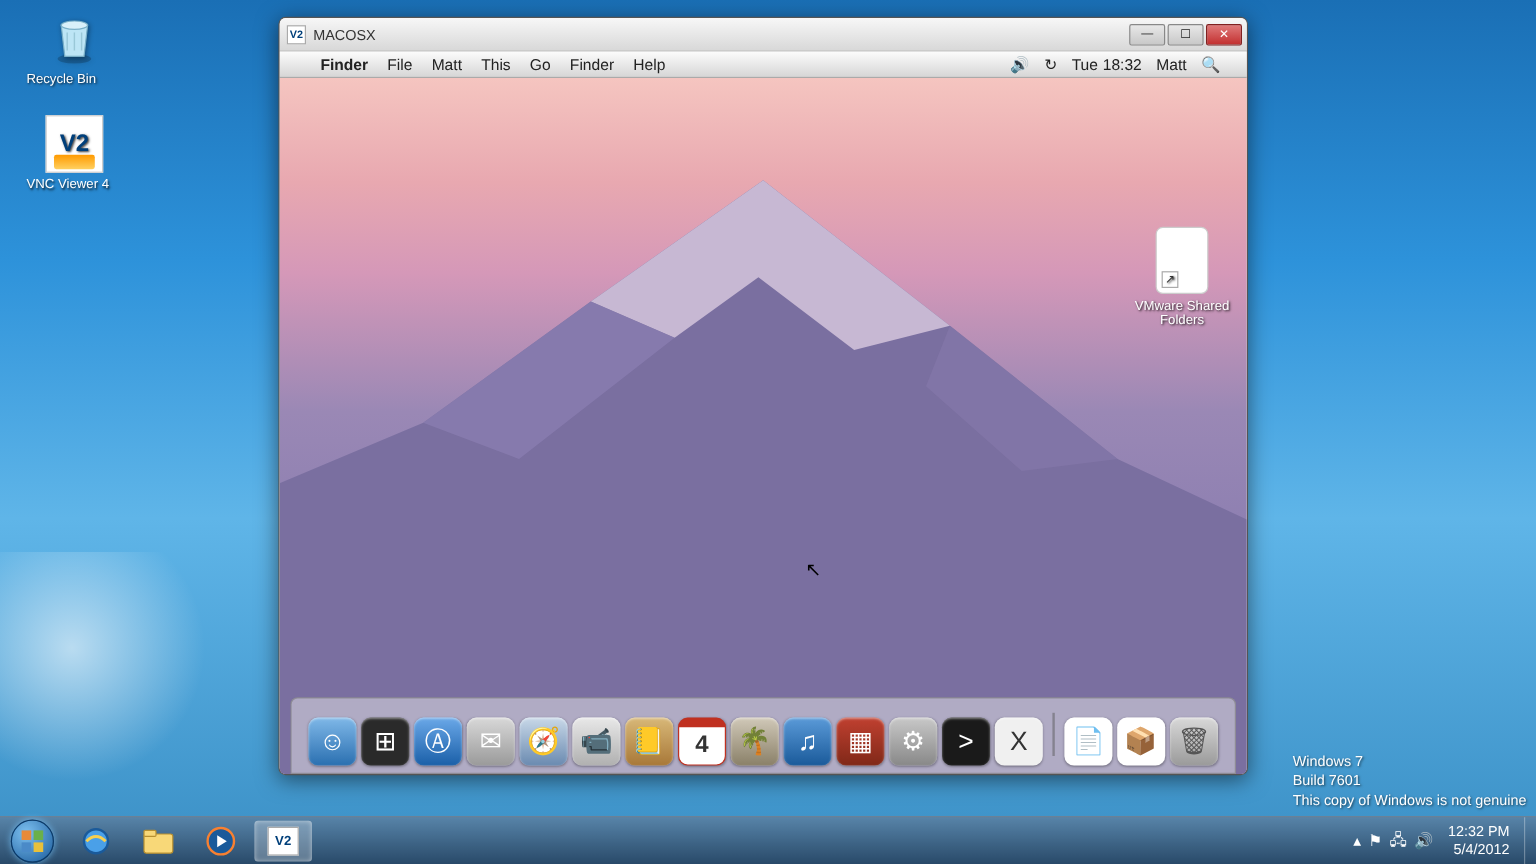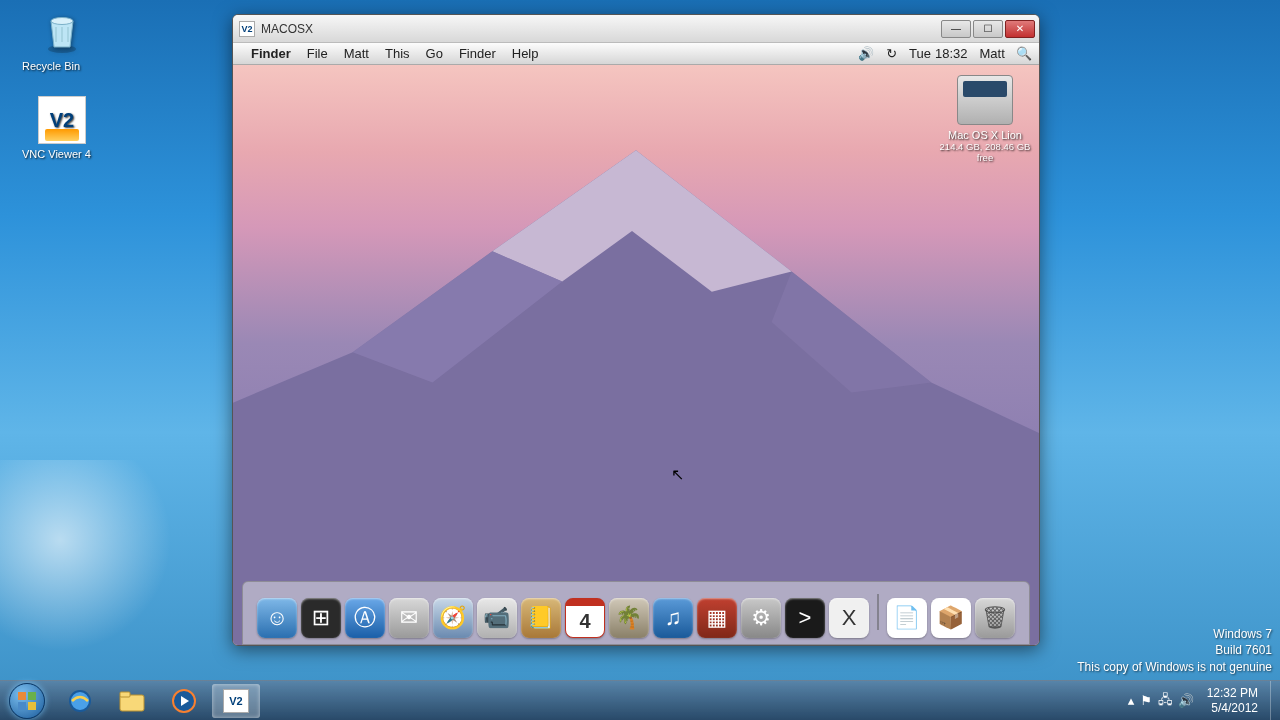--- a/index.html
+++ b/index.html
@@ -34,21 +34,21 @@
   }
   .vnc-titlebar .tico { width: 16px; height: 16px; background: #fff; border:1px solid #aaa; margin-right: 6px; display:flex;align-items:center;justify-content:center;font-size:9px;font-weight:bold;color:#003f7a; }
   .vnc-titlebar .spacer { flex: 1; }
   .win-ctrl { display: flex; }
   .win-ctrl div { width: 30px; height: 18px; margin-left: 2px; background: linear-gradient(to bottom,#e8e8e8,#c8c8c8); border:1px solid #888; border-radius: 2px; display:flex;align-items:center;justify-content:center;font-size:10px; color:#222; cursor:pointer;}
   .win-ctrl .close { background: linear-gradient(to bottom,#e07a7a,#c23030); color:#fff; border-color:#802020;}
   
   .mac-menubar {
     height: 22px; background: linear-gradient(to bottom,#fcfcfc,#d6d6d6);
     border-bottom: 1px solid #aaa; display: flex; align-items: center;
-    font-size: 13px; color: #222; padding: 0 6px;
+    font-size: 13px; color: #222; padding: 0 22px;
   }
   .mac-menubar .apple { font-size: 14px; margin-right: 12px; }
   .mac-menubar .mitem { margin-right: 16px; cursor: pointer; }
   .mac-menubar .bold { font-weight: bold; }
   .mac-menubar .mspacer { flex: 1; }
   .mac-menubar .ricon { margin-left: 12px; font-size: 13px; cursor: pointer; }
   
   .mac-desktop {
     position: relative; width: 100%; height: calc(100% - 50px);
     background: linear-gradient(to bottom, #f5c5c0 0%, #e8a8b0 15%, #d598b8 28%, #9a88b5 48%, #8a7db0 70%, #8a80aa 100%);
@@ -85,21 +85,21 @@
   .start-btn { width: 54px; height: 40px; display:flex;align-items:center;justify-content:center; cursor:pointer; }
   .start-orb { width: 36px; height: 36px; border-radius: 50%; background: radial-gradient(circle at 35% 30%, #7cc0f0, #1a5a9a); border:1px solid #0a3a6a; display:flex;align-items:center;justify-content:center; box-shadow: 0 0 6px rgba(120,200,255,0.8);}
   .tb-item { width: 48px; height: 34px; margin: 0 2px; border-radius: 3px; display:flex;align-items:center;justify-content:center; cursor:pointer; font-size:20px;}
   .tb-active { background: rgba(255,255,255,0.25); box-shadow: inset 0 0 4px rgba(255,255,255,0.5); }
   .tb-spacer { flex: 1; }
   .systray { display:flex; align-items:center; gap:6px; padding-right:8px; color:#fff; font-size:11px; }
   .systray .tray-ico { font-size:13px; cursor:pointer; }
   .clock { text-align: right; line-height: 1.2; font-size: 12px; color:#fff; margin-left:6px; cursor:pointer;}
   .show-desktop { width: 10px; height: 40px; border-left: 1px solid rgba(255,255,255,0.3); margin-left:4px; cursor:pointer;}
   
-  .watermark { position:absolute; right: 8px; bottom: 44px; color:#fff; font-size:12px; text-align:right; line-height:1.4; text-shadow:1px 1px 2px rgba(0,0,0,0.6);}
+  .watermark { position:absolute; right: 8px; bottom: 44px; color:#fff; font-size:12px; line-height:1.4; text-shadow:1px 1px 2px rgba(0,0,0,0.6);}
 </style>
 </head>
 <body>
 
 <div class="win-logo-bg"></div>
 
 <div class="win-icon" style="left:22px; top:8px;">
   <div class="ico recycle-bin-ico">
     <svg width="46" height="46" viewBox="0 0 46 46">
       <ellipse cx="23" cy="40" rx="14" ry="4" fill="rgba(0,0,0,0.2)"></ellipse>
@@ -149,26 +149,26 @@
   <div class="mac-desktop">
     <div class="mountain">
       <svg viewBox="0 0 808 520" preserveAspectRatio="none">
         <polygon points="0,520 0,280 120,230 260,130 404,30 560,150 700,260 808,310 808,520" fill="#7a6fa0"></polygon>
         <polygon points="260,130 404,30 560,150 480,170 400,110 330,160" fill="#cfc0d8" opacity="0.9"></polygon>
         <polygon points="120,230 260,130 330,160 200,260" fill="#8a7db0" opacity="0.8"></polygon>
         <polygon points="560,150 700,260 620,270 540,200" fill="#8578aa" opacity="0.7"></polygon>
       </svg>
     </div>
 
-    <div class="mac-icon hd-icon" style="right:6px; top:10px;">
+
+    <div class="mac-icon file-icon" style="right:6px; top:124px;">
       <div class="mico"></div>
-      <div>Mac OS X Lion</div>
-      <div class="sub">214.4 GB, 208.46 GB free</div>
-    </div>
-
+      <div>VMware Shared</div>
+      <div>Folders</div>
+    </div>
 
     <div class="cursor-arrow">↖</div>
 
     <div class="mac-dock-wrap">
       <div class="mac-dock" id="mac-dock">
           <div class="dock-item" style="background: linear-gradient(rgb(127, 184, 232), rgb(42, 111, 176)); color: rgb(255, 255, 255);">☺</div>
           <div class="dock-item" style="background: rgb(42, 42, 42); color: rgb(255, 255, 255);">⊞</div>
           <div class="dock-item" style="background: linear-gradient(rgb(106, 168, 232), rgb(26, 95, 168)); color: rgb(255, 255, 255);">Ⓐ</div>
           <div class="dock-item" style="background: linear-gradient(rgb(216, 216, 216), rgb(154, 154, 154)); color: rgb(255, 255, 255);">✉</div>
           <div class="dock-item" style="background: linear-gradient(rgb(200, 216, 232), rgb(106, 138, 176)); color: rgb(255, 255, 255);">🧭</div>

